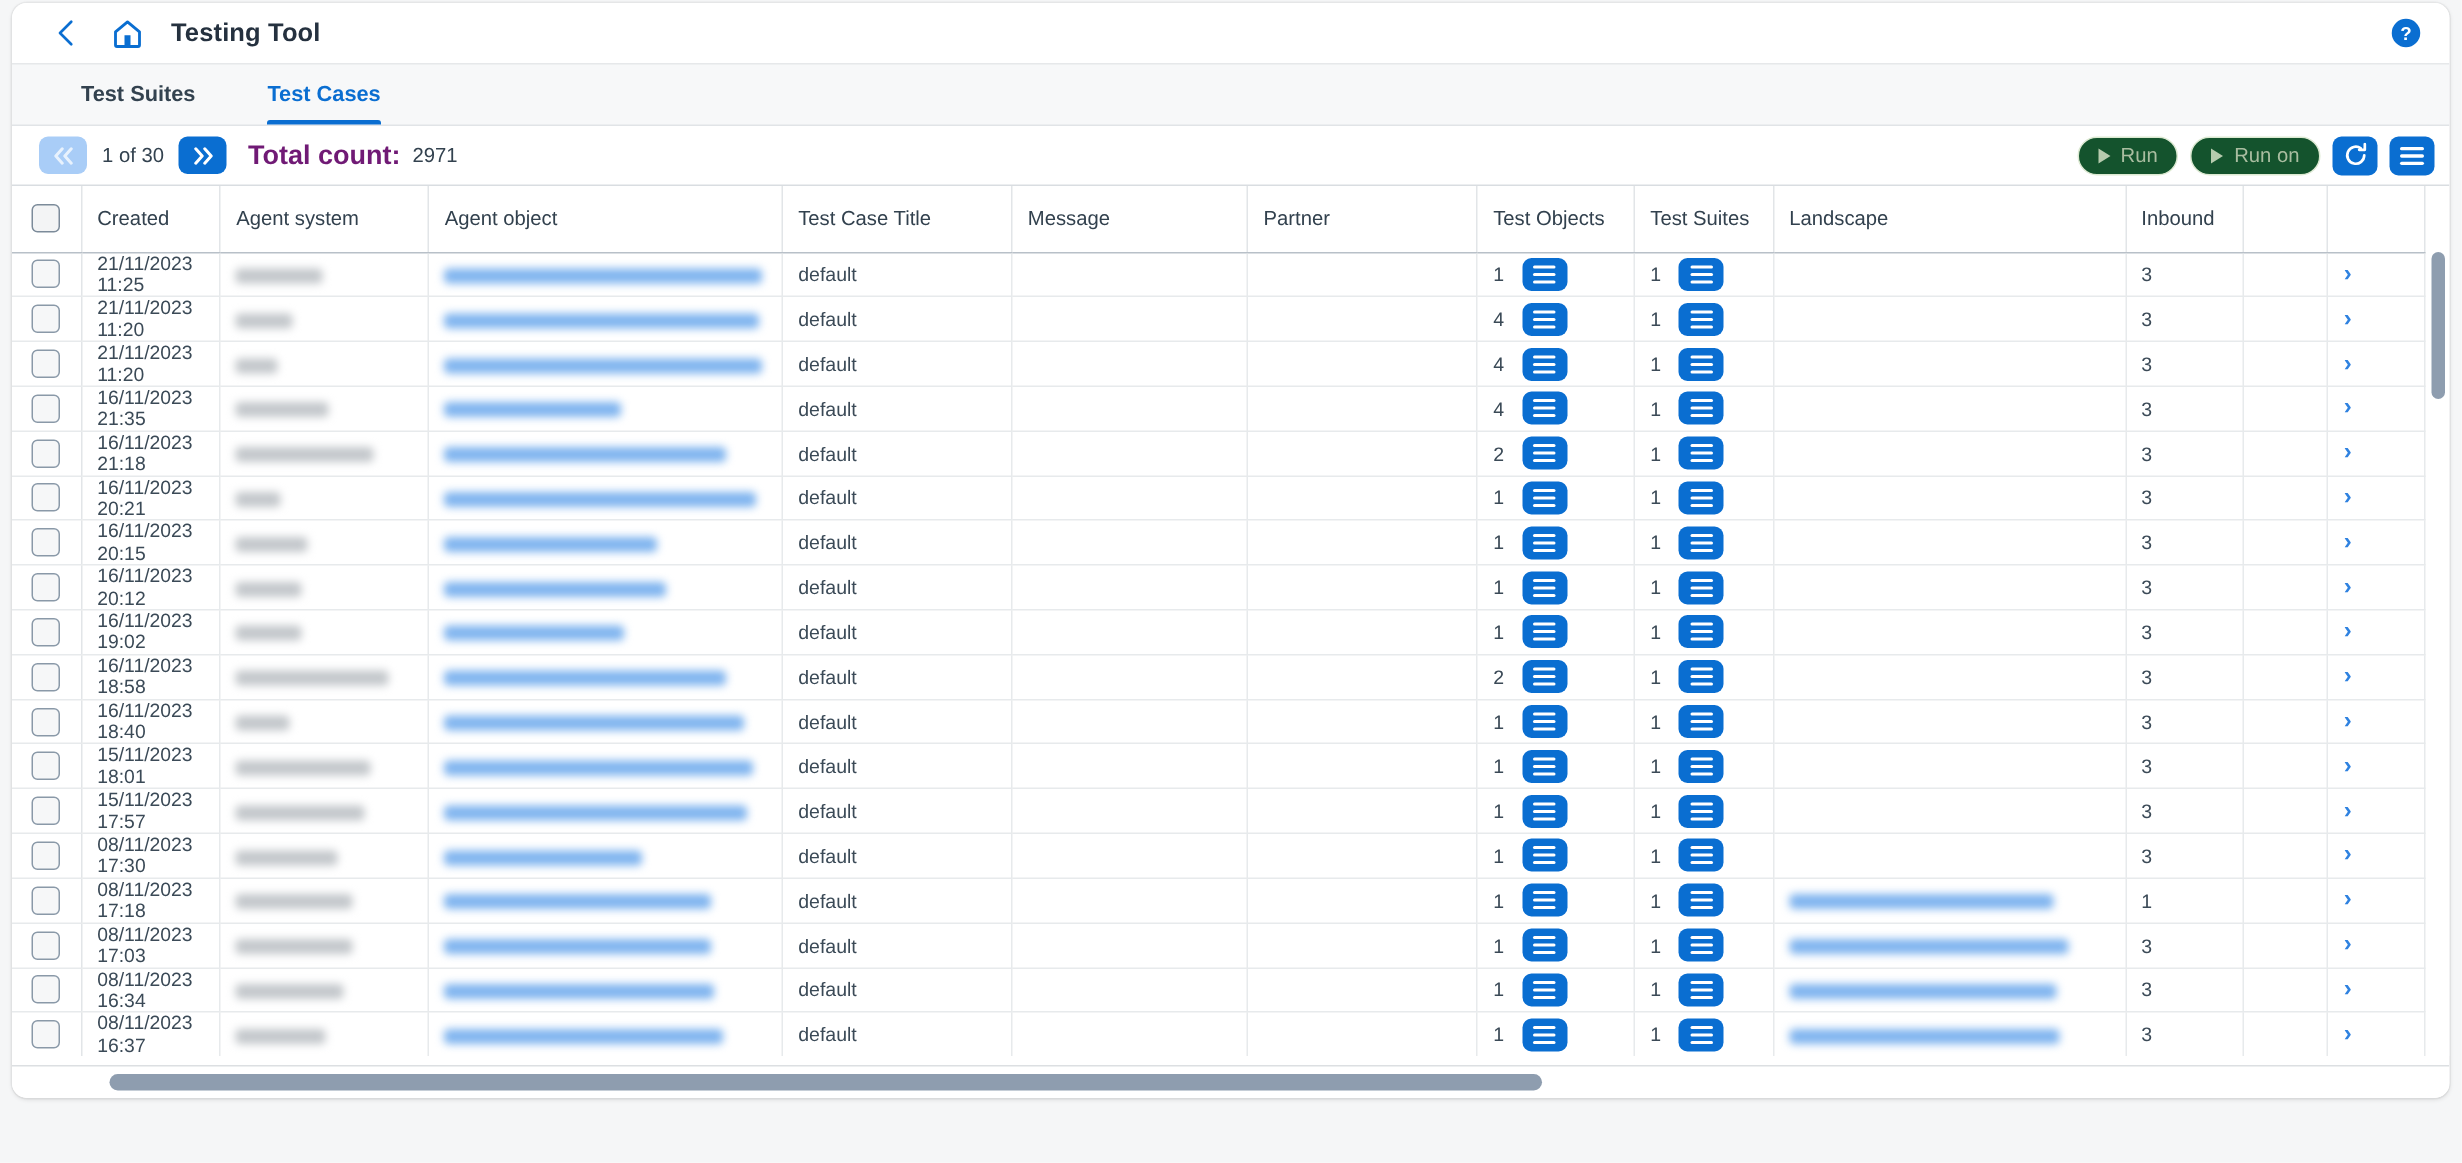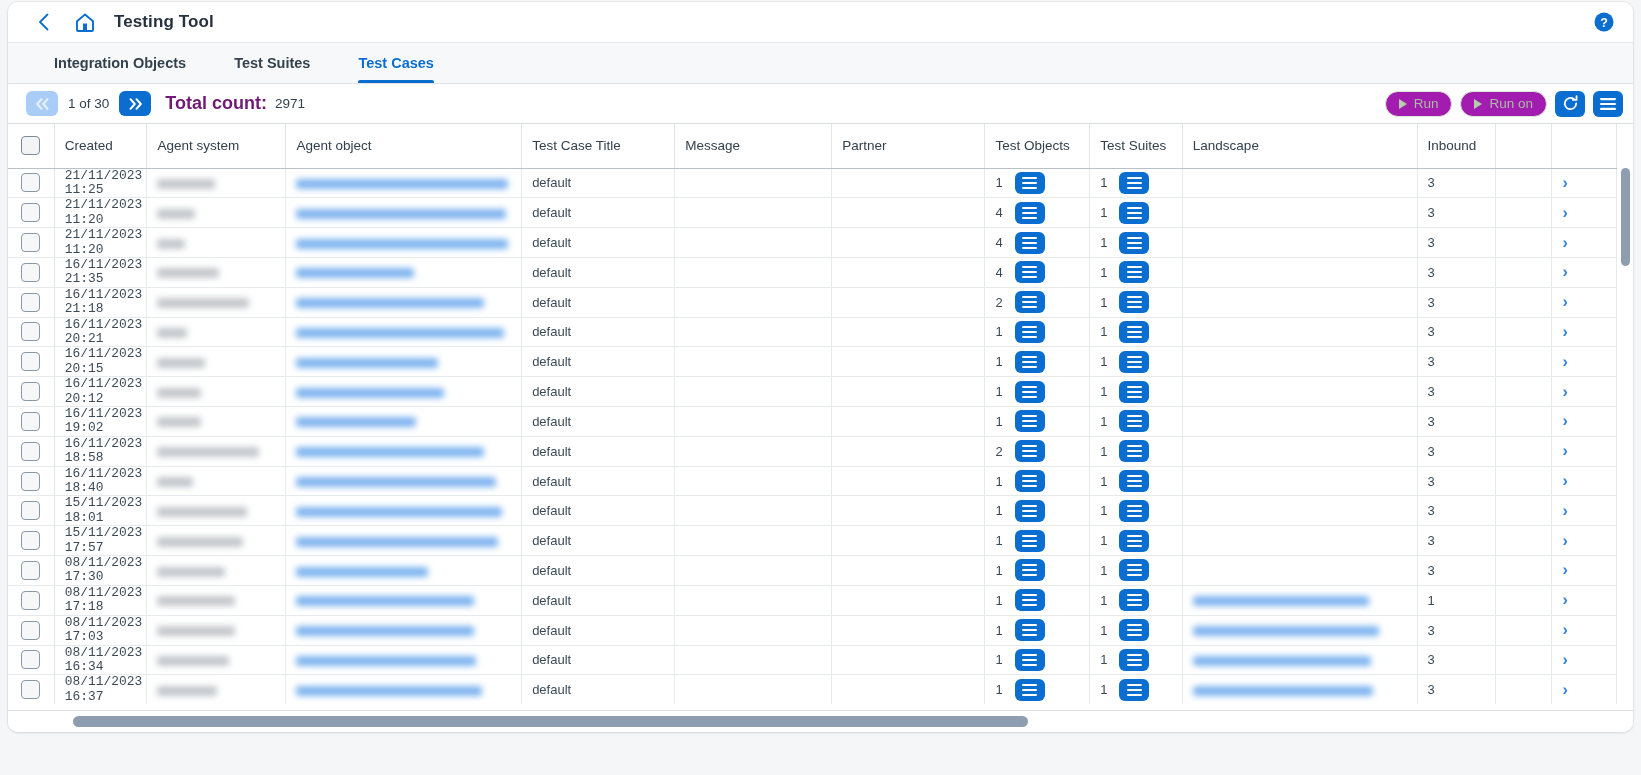--- a/index.html
+++ b/index.html
@@ -72,21 +72,21 @@
   .pg-btn.prev { background: #a9cdf7; color:#eaf3fd; cursor: default; }
   .pg-btn.next { background: #0a6ed1; }
   .pg-label { font-size: 13.5px; color: #33424f; padding: 0 2px; }
   .total-label { font-size: 18px; font-weight: bold; color: #701a75; margin-left: 14px; }
   .total-value { font-size: 13.5px; color: #33424f; margin-left: 8px; }
 
   .tb-right { margin-left: auto; display: flex; align-items: center; gap: 8px; }
   .ghost-btn {
     display:flex; align-items:center; gap: 7px;
     height: 26px; padding: 0 13px; border-radius: 13px;
-    background: #a21caf; border: 1px solid #dce9d2;
+    background: #14532d; border: 1px solid #dce9d2;
     color: #a9bda0; font-size: 13.5px; cursor: default;
   }
   .ghost-btn .tri {
     width:0;height:0;border-left:8px solid #b7cbae;
     border-top:5px solid transparent;border-bottom:5px solid transparent;
   }
   .mapping-btn {
     display:flex; align-items:center; gap:8px;
     height: 26px; padding: 0 14px 0 11px; border-radius: 13px;
     background: #8fc0f5; color: #ffffff; font-size: 13.5px; font-weight: bold;
@@ -125,21 +125,21 @@
   .c-title   { width: 152px; }
   .c-msg     { width: 156px; }
   .c-partner { width: 152px; }
   .c-tobj    { width: 104px; }
   .c-tsuite  { width: 92px; }
   .c-land    { width: 233px; }
   .c-inb     { width: 78px; }
   .c-sp      { width: 56px; }
   .c-chev    { width: 64px; }
 
-  .date-cell { line-height: 14.4px; font-size: 12.9px; color:#3b4a57;font-family:Liberation Mono, monospace; }
+  .date-cell { line-height: 14.4px; font-size: 12.9px; color:#3b4a57; }
 
   
   .blur-grey, .blur-blue {
     display: inline-block; height: 10px; border-radius: 3px;
     filter: blur(3px); vertical-align: middle;
   }
   .blur-grey { background: #c3c7cb; }
   .blur-blue { background: #7fb4ef; }
 
   .cellnum { color:#3b4a57; font-size:13px; }
@@ -197,23 +197,20 @@
       <div class="app-title">Testing Tool</div>
       <div class="help-btn">
         <svg width="22" height="22" viewBox="0 0 22 22">
           <circle cx="11" cy="11" r="9.5" fill="#0a6ed1"></circle>
           <text x="11" y="15.6" text-anchor="middle" font-family="Liberation Sans, sans-serif" font-size="12.5" font-weight="bold" fill="#ffffff">?</text>
         </svg>
       </div>
     </div>
 
     <div class="tabbar">
-      <div class="tab">
-        <span>Integration Objects</span>
-      </div>
       <div class="tab">
         <span>Test Suites</span>
       </div>
       <div class="tab active">
         <span>Test Cases</span>
       </div>
     </div>
 
     <div class="toolbar">
       <div class="pager">

